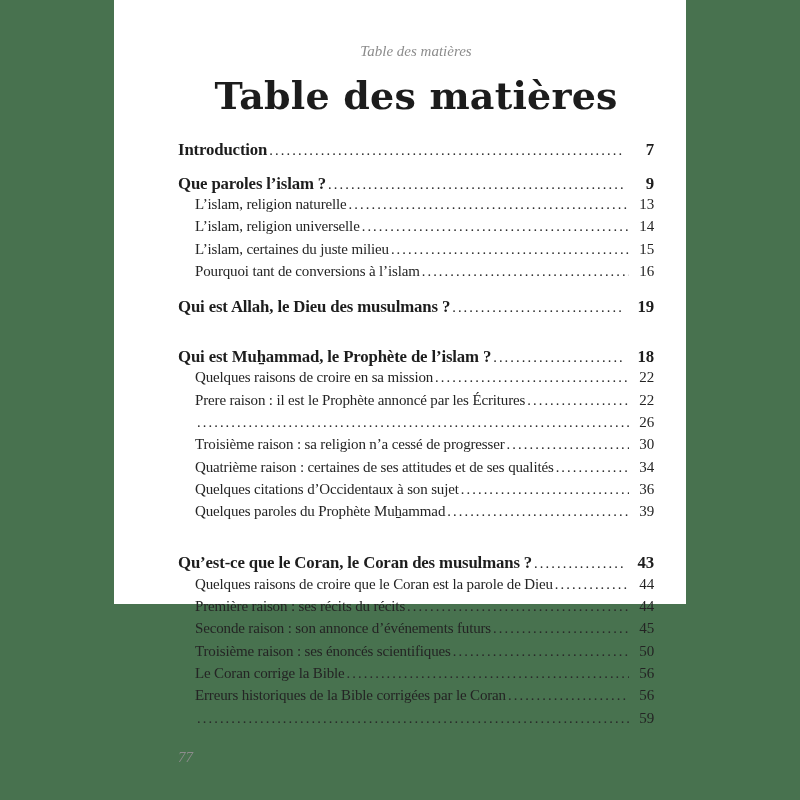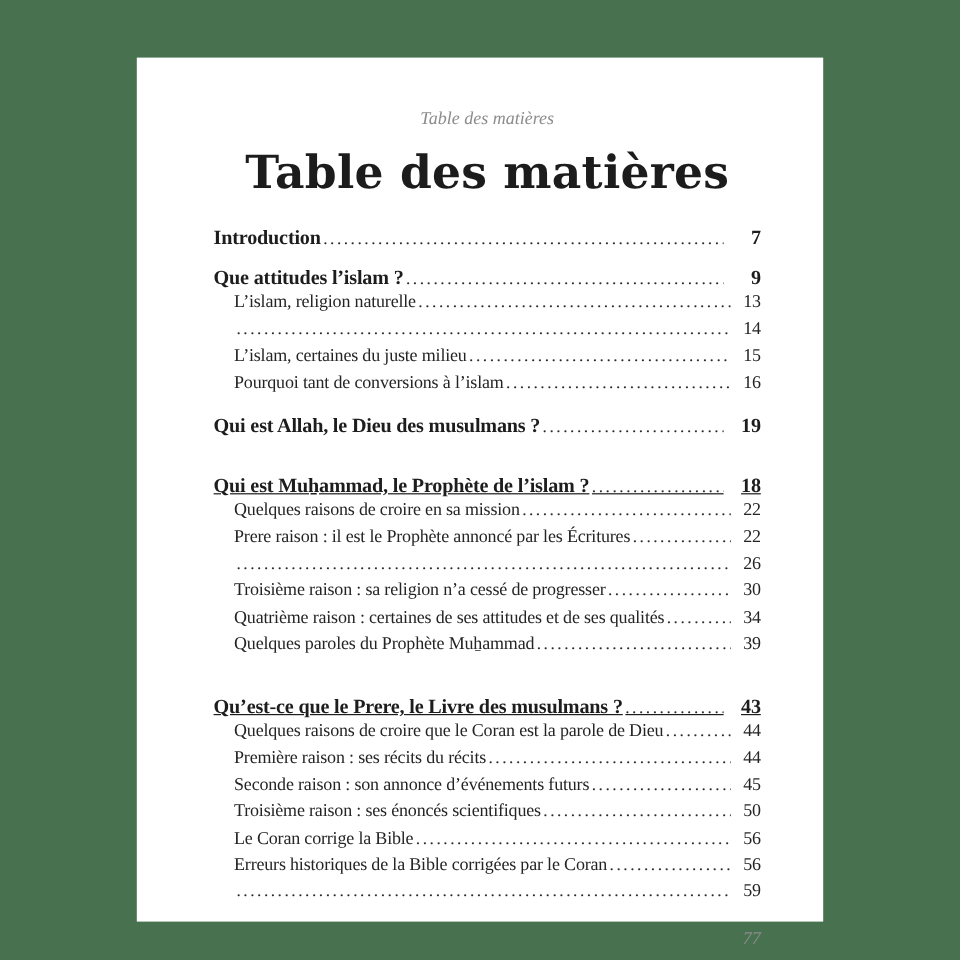--- a/index.html
+++ b/index.html
@@ -10,26 +10,25 @@
     width: 800px;
     height: 800px;
     overflow: hidden;
     background: #48724F;
     display: flex;
     justify-content: center;
     font-family: "Liberation Serif", "DejaVu Serif", serif;
   }
   .book-page {
     width: 572px;
-    height: 720px;
+    height: 604px;
     background: #ffffff;
     box-sizing: border-box;
-    padding: 43px 52px 0 64px;
+    padding: 43px 32px 0 64px;
     color: #212121;
-    margin-top: 48px;
   }
   .running-header {
     text-align: center;
     font-style: italic;
     font-size: 15px;
     line-height: 16px;
     color: #8c8c8c;
   }
   .page-title {
     text-align: center;
@@ -54,21 +53,21 @@
   }
   .toc-row.section {
     font-weight: 700;
     font-size: 16.8px;
     color: #1d1d1d;
   }
   .toc-row.sub {
     padding-left: 17px;
   }
   .toc-row.gap-small { margin-top: 11.5px; }
-  .toc-row.gap-large { margin-top: 28px; text-decoration: underline; }
+  .toc-row.gap-large { margin-top: 28px; }
   .toc-label {
     white-space: nowrap;
     flex-shrink: 0;
     text-align: center;
   }
   .toc-dots {
     flex: 1;
     min-width: 0;
     overflow: hidden;
     white-space: nowrap;
@@ -83,21 +82,21 @@
   }
   .toc-page {
     min-width: 23px;
     text-align: right;
     flex-shrink: 0;
   }
   .toc-row.section .toc-page {
     padding-left: 6px;
   }
   .footer-page-number {
-    text-align: right;
+    text-align: left;
     font-style: italic;
     font-size: 15px;
     line-height: 16px;
     color: #8c8c8c;
     margin-top: 17px;
   }
 </style>
 </head>
 <body style="background: rgb(72, 114, 79);">
 
@@ -106,30 +105,31 @@
 
   <h1 class="page-title">Table des matières</h1>
 
   <div class="toc-list">
       <div class="toc-row section">
         <span class="toc-label">Introduction</span>
         <span class="toc-dots"></span>
         <span class="toc-page">7</span>
       </div>
       <div class="toc-row section gap-small">
-        <span class="toc-label">Que attitudes l’islam ?</span>
+        <span class="toc-label">Que paroles l’islam ?</span>
         <span class="toc-dots"></span>
         <span class="toc-page">9</span>
       </div>
       <div class="toc-row sub">
         <span class="toc-label">L’islam, religion naturelle</span>
         <span class="toc-dots"></span>
         <span class="toc-page">13</span>
       </div>
       <div class="toc-row sub">
+        <span class="toc-label">L’islam, religion universelle</span>
         <span class="toc-dots"></span>
         <span class="toc-page">14</span>
       </div>
       <div class="toc-row sub">
         <span class="toc-label">L’islam, certaines du juste milieu</span>
         <span class="toc-dots"></span>
         <span class="toc-page">15</span>
       </div>
       <div class="toc-row sub">
         <span class="toc-label">Pourquoi tant de conversions à l’islam</span>
@@ -164,26 +164,31 @@
         <span class="toc-label">Troisième raison : sa religion n’a cessé de progresser</span>
         <span class="toc-dots"></span>
         <span class="toc-page">30</span>
       </div>
       <div class="toc-row sub">
         <span class="toc-label">Quatrième raison : certaines de ses attitudes et de ses qualités</span>
         <span class="toc-dots"></span>
         <span class="toc-page">34</span>
       </div>
       <div class="toc-row sub">
+        <span class="toc-label">Quelques citations d’Occidentaux à son sujet</span>
+        <span class="toc-dots"></span>
+        <span class="toc-page">36</span>
+      </div>
+      <div class="toc-row sub">
         <span class="toc-label">Quelques paroles du Prophète Muẖammad</span>
         <span class="toc-dots"></span>
         <span class="toc-page">39</span>
       </div>
       <div class="toc-row section gap-large">
-        <span class="toc-label">Qu’est-ce que le Prere, le Livre des musulmans ?</span>
+        <span class="toc-label">Qu’est-ce que le Coran, le Coran des musulmans ?</span>
         <span class="toc-dots"></span>
         <span class="toc-page">43</span>
       </div>
       <div class="toc-row sub">
         <span class="toc-label">Quelques raisons de croire que le Coran est la parole de Dieu</span>
         <span class="toc-dots"></span>
         <span class="toc-page">44</span>
       </div>
       <div class="toc-row sub">
         <span class="toc-label">Première raison : ses récits du récits</span>

